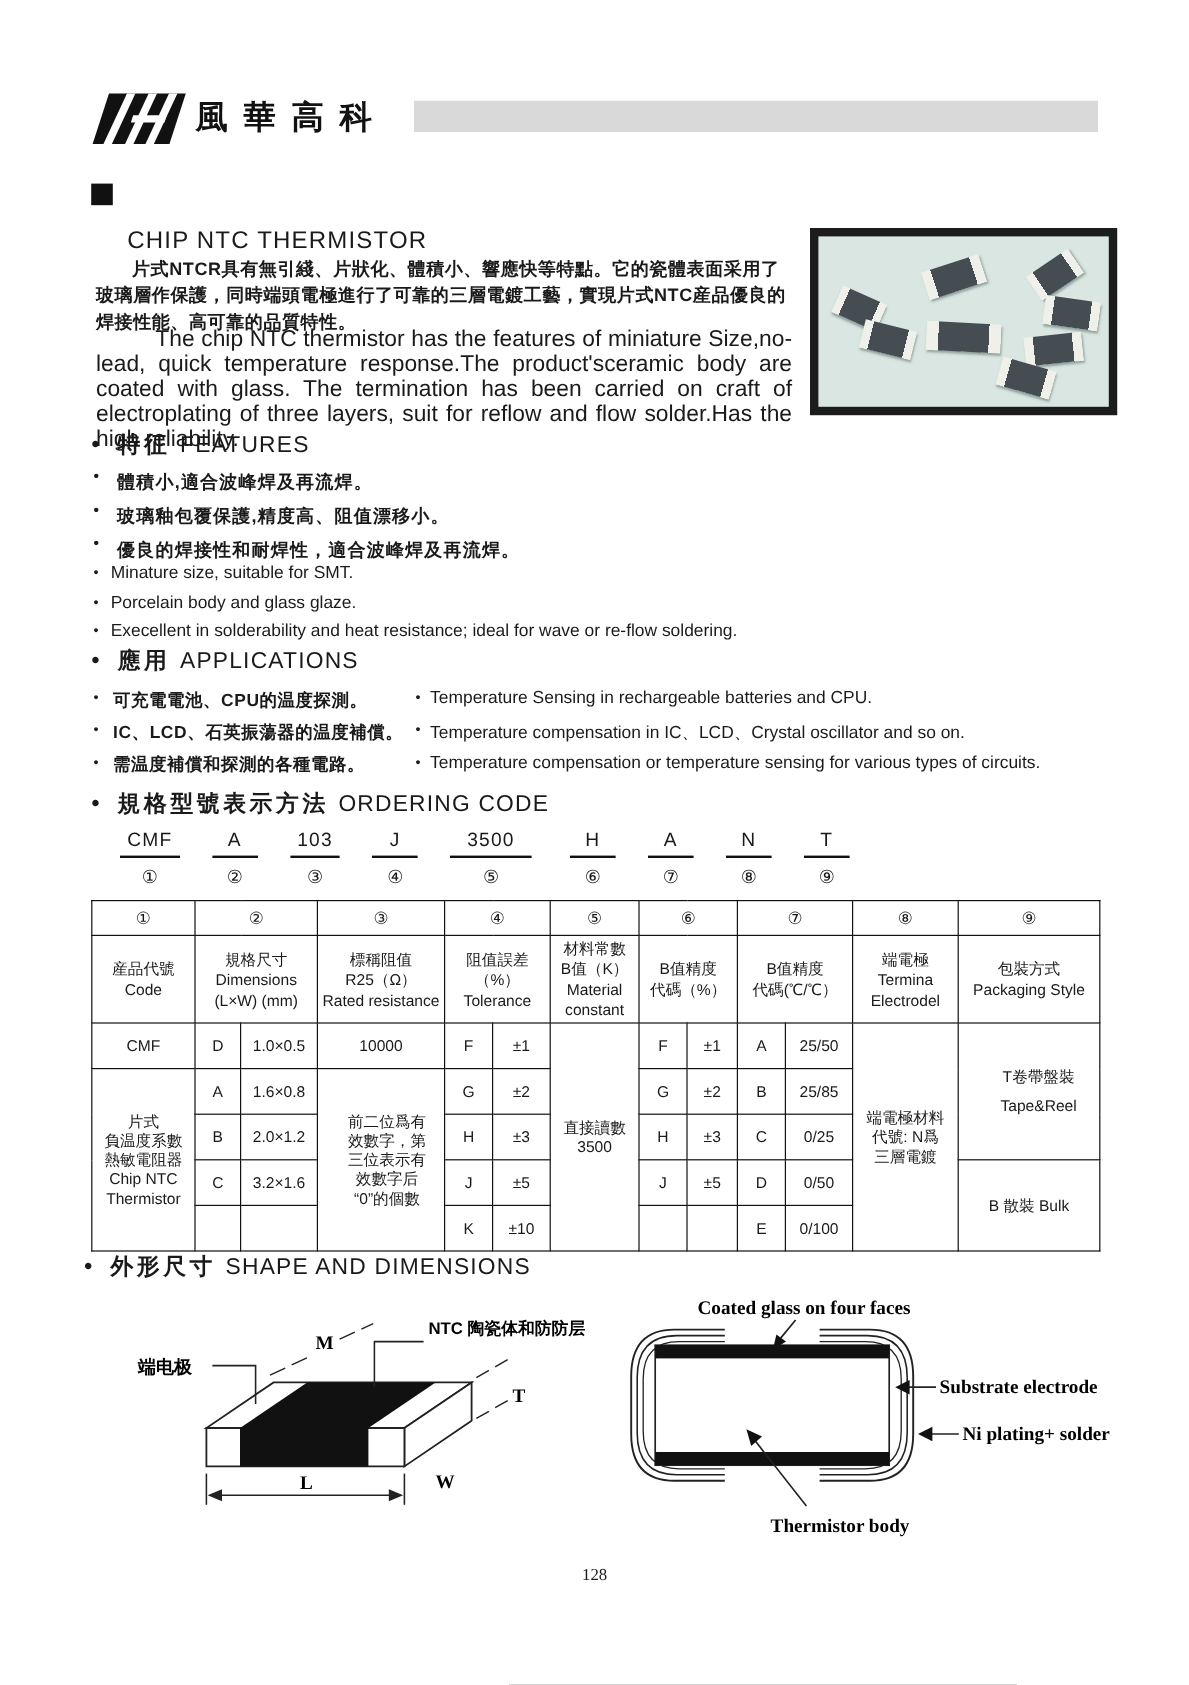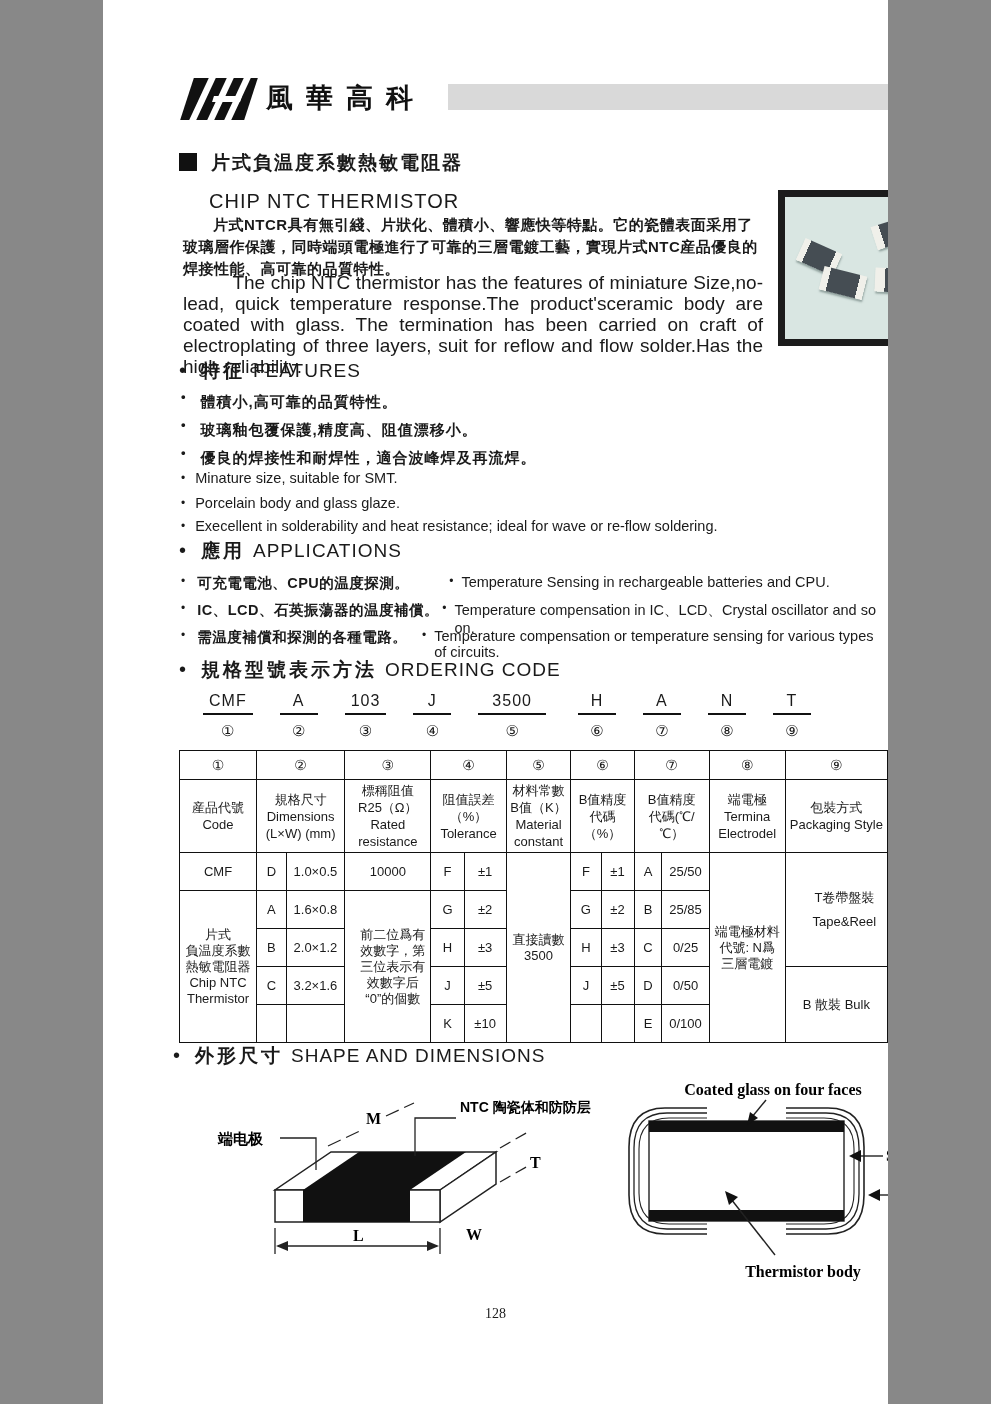--- a/index.html
+++ b/index.html
@@ -1,16 +1,16 @@
 <!DOCTYPE html>
 <html><head>
 <meta charset="utf-8">
 <style>
   html,body{margin:0;padding:0;background:#888;}
-  .page{position:relative;width:785px;height:1404px;background:#ffffff;margin:0 auto;
+  .page{position:relative;width:991px;height:1404px;background:#ffffff;margin:0 auto;
         font-family:"Liberation Sans",sans-serif;color:#1a1a1a;overflow:hidden;}
   .abs{position:absolute;}
   .pre{white-space:pre-line;}
 
   
   .graybar{position:absolute;left:345px;top:84px;width:570px;height:26px;background:#d9d9d9;}
   .logomark{position:absolute;left:84px;top:78px;width:64px;height:42px;background:#111;
             transform:skewX(-18deg);overflow:hidden;}
   .logomark .s1,.logomark .s2,.logomark .s3{position:absolute;top:-6px;bottom:-6px;width:7px;background:#fff;transform:skewX(-8deg);}
   .logomark .s1{left:12px;} .logomark .s2{left:30px;} .logomark .s3{left:47px;}
@@ -81,41 +81,40 @@
   <div class="graybar"></div>
   <div class="logomark">
     <span class="s1"></span>
       <span class="s2"></span>
       <span class="s3"></span>
       <span class="h1"></span>
   </div>
   <div class="logotext">風華高科</div>
 
   <div class="blacksq"></div>
-  <div class="doc-title">片式負温度系數熱敏電阻器</div>
 
   <div class="chip-title">CHIP NTC THERMISTOR</div>
   <div class="intro-zh">片式NTCR具有無引綫、片狀化、體積小、響應快等特點。它的瓷體表面采用了玻璃層作保護，同時端頭電極進行了可靠的三層電鍍工藝，實現片式NTC産品優良的焊接性能、高可靠的品質特性。</div>
   <div class="intro-en" style="text-align:justify;">The chip NTC thermistor has the features of miniature Size,no-lead, quick temperature response.The product'sceramic body are coated with glass. The termination has been carried on craft of electroplating of three layers, suit for reflow and flow solder.Has the high reliability.</div>
 
   <div class="photo">
     <div class="chip" style="left:88px;top:22px;transform:rotate(-18deg);"></div>
     <div class="chip" style="left:90px;top:72px;width:62px;transform:rotate(3deg);"></div>
     <div class="chip" style="left:14px;top:48px;width:40px;transform:rotate(24deg);"></div>
     <div class="chip" style="left:36px;top:74px;width:44px;transform:rotate(14deg);"></div>
     <div class="chip" style="left:176px;top:20px;width:42px;transform:rotate(-34deg);"></div>
     <div class="chip" style="left:188px;top:52px;width:46px;transform:rotate(8deg);"></div>
     <div class="chip" style="left:172px;top:82px;width:48px;transform:rotate(-6deg);"></div>
     <div class="chip" style="left:150px;top:106px;width:46px;transform:rotate(16deg);"></div>
   </div>
 
   <div class="sec-head" style="left:76px;top:358px;">
     <span class="b">•</span><span class="zh">特征</span><span>FEATURES</span>
   </div>
-  <div class="feat-zh" style="top:389px;"><span class="b">•</span><span>體積小,高可靠的品質特性。</span></div>
+  <div class="feat-zh" style="top:389px;"><span class="b">•</span><span>體積小,適合波峰焊及再流焊。</span></div>
   <div class="feat-zh" style="top:445px;"><span class="b">•</span><span>優良的焊接性和耐焊性，適合波峰焊及再流焊。</span></div>
   <div class="feat-zh" style="top:417px;"><span class="b">•</span><span>玻璃釉包覆保護,精度高、阻值漂移小。</span></div>
   <div class="feat-en" style="top:470px;"><span class="b">•</span><span>Minature size, suitable for SMT.</span></div>
   <div class="feat-en" style="top:495px;"><span class="b">•</span><span>Porcelain body and glass glaze.</span></div>
   <div class="feat-en" style="top:518px;"><span class="b">•</span><span>Execellent in solderability and heat resistance; ideal for wave or re-flow soldering.</span></div>
 
   <div class="sec-head" style="left:76px;top:538px;">
     <span class="b">•</span><span class="zh">應用</span><span>APPLICATIONS</span>
   </div>
   <div class="app-row" style="top:574px;">

